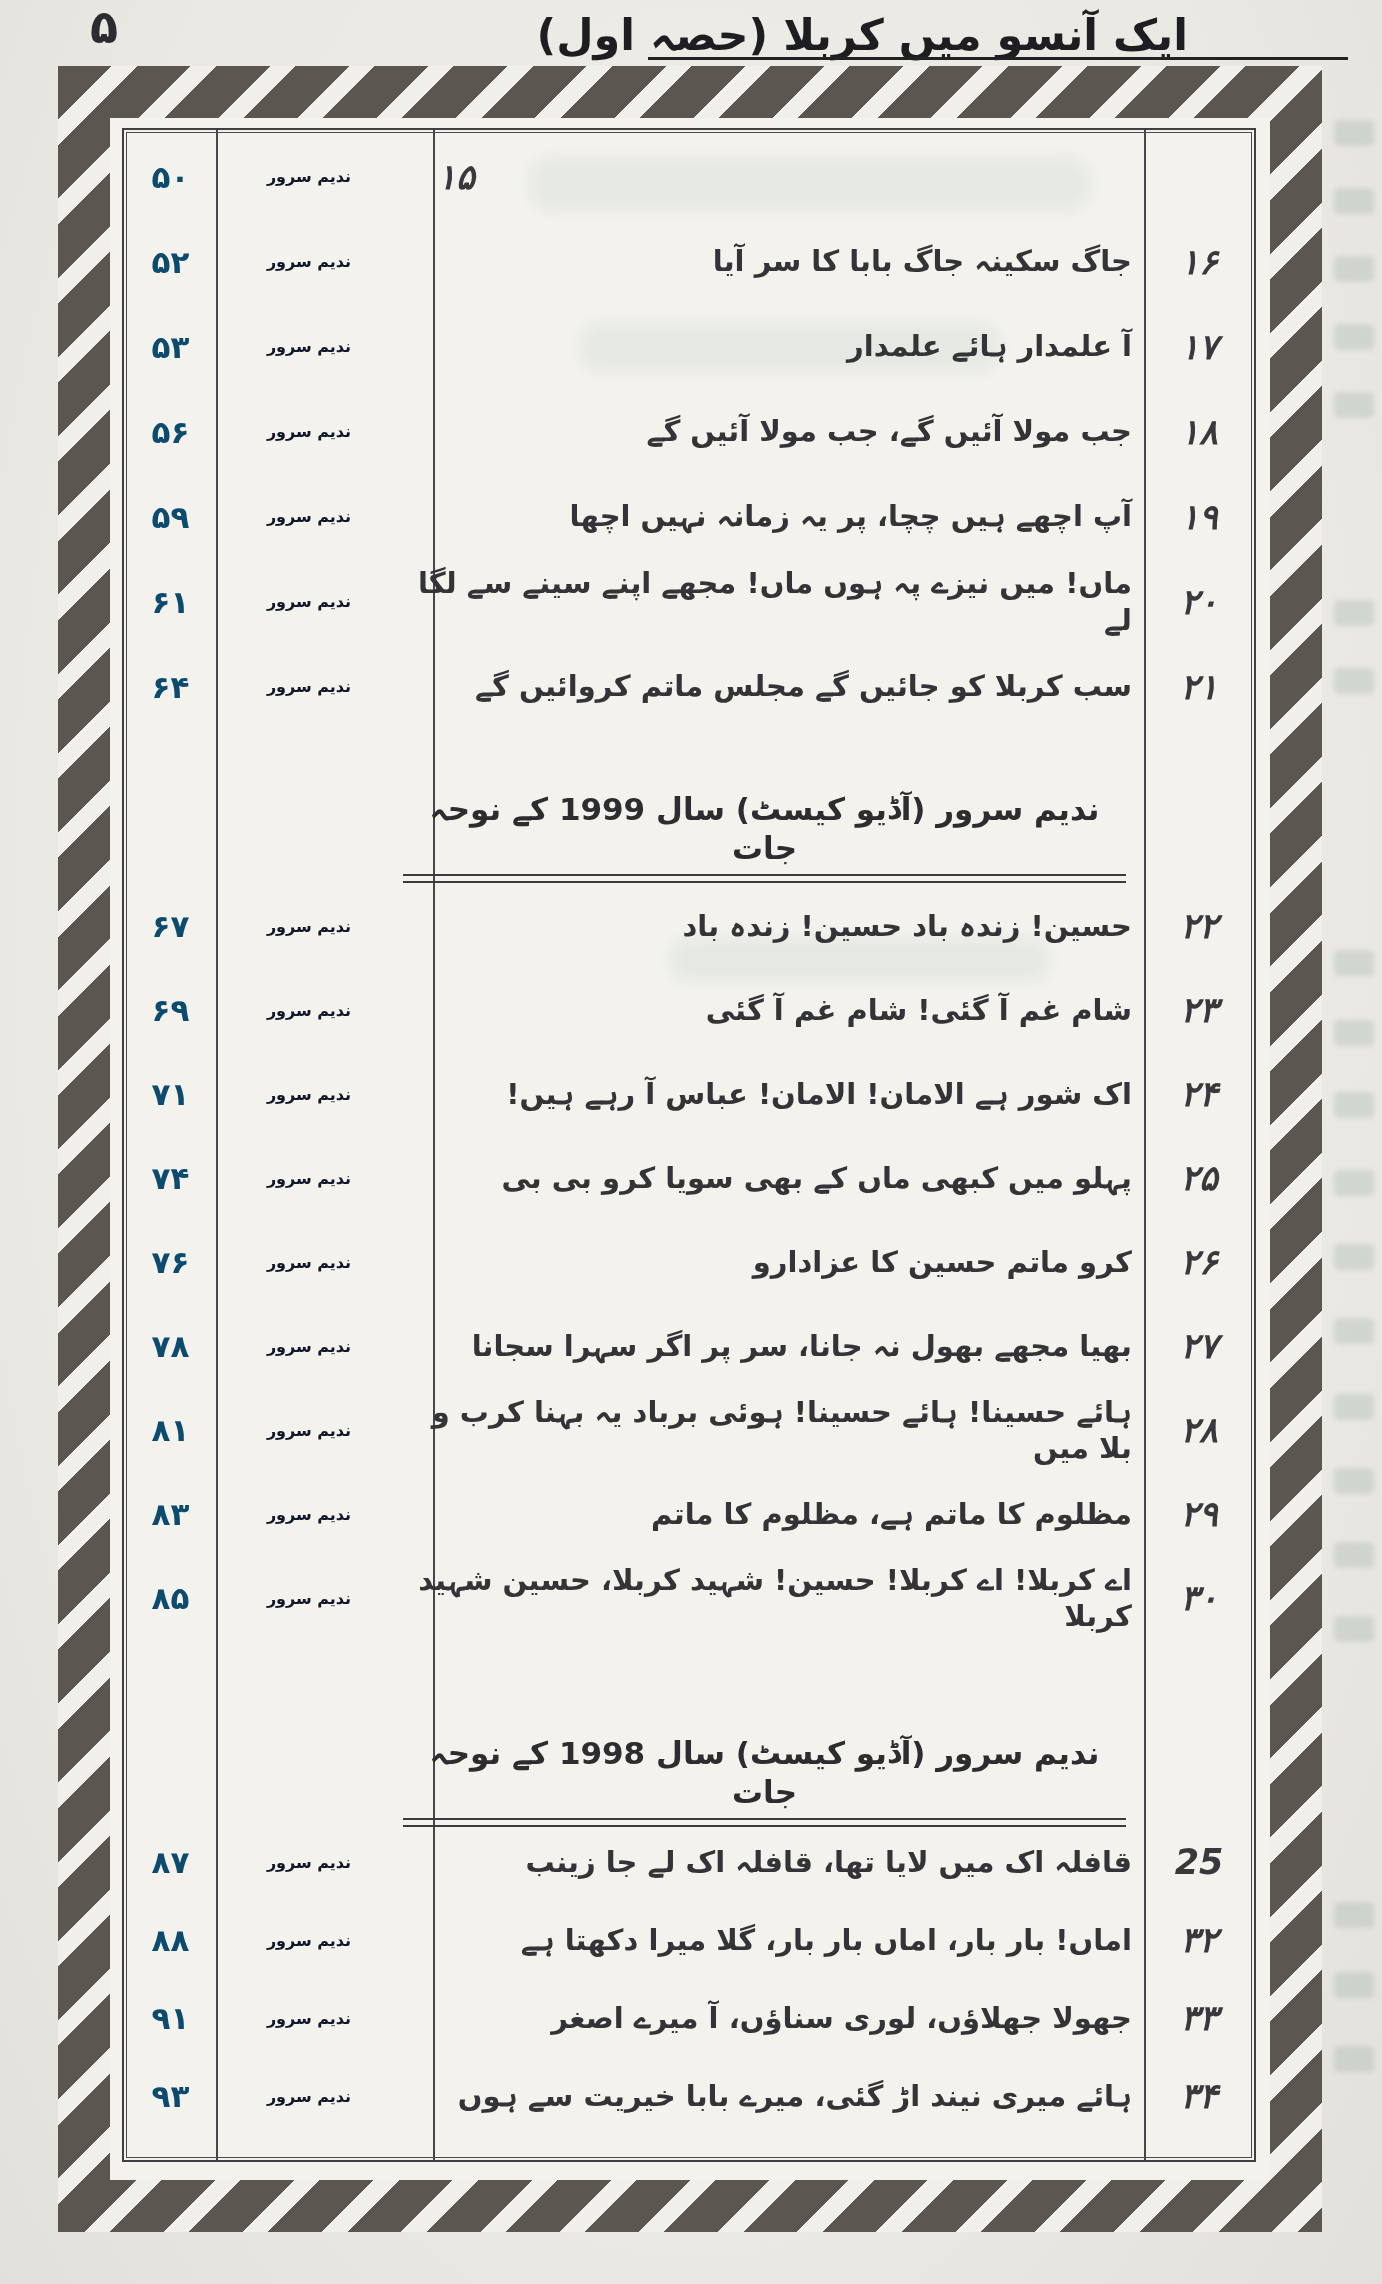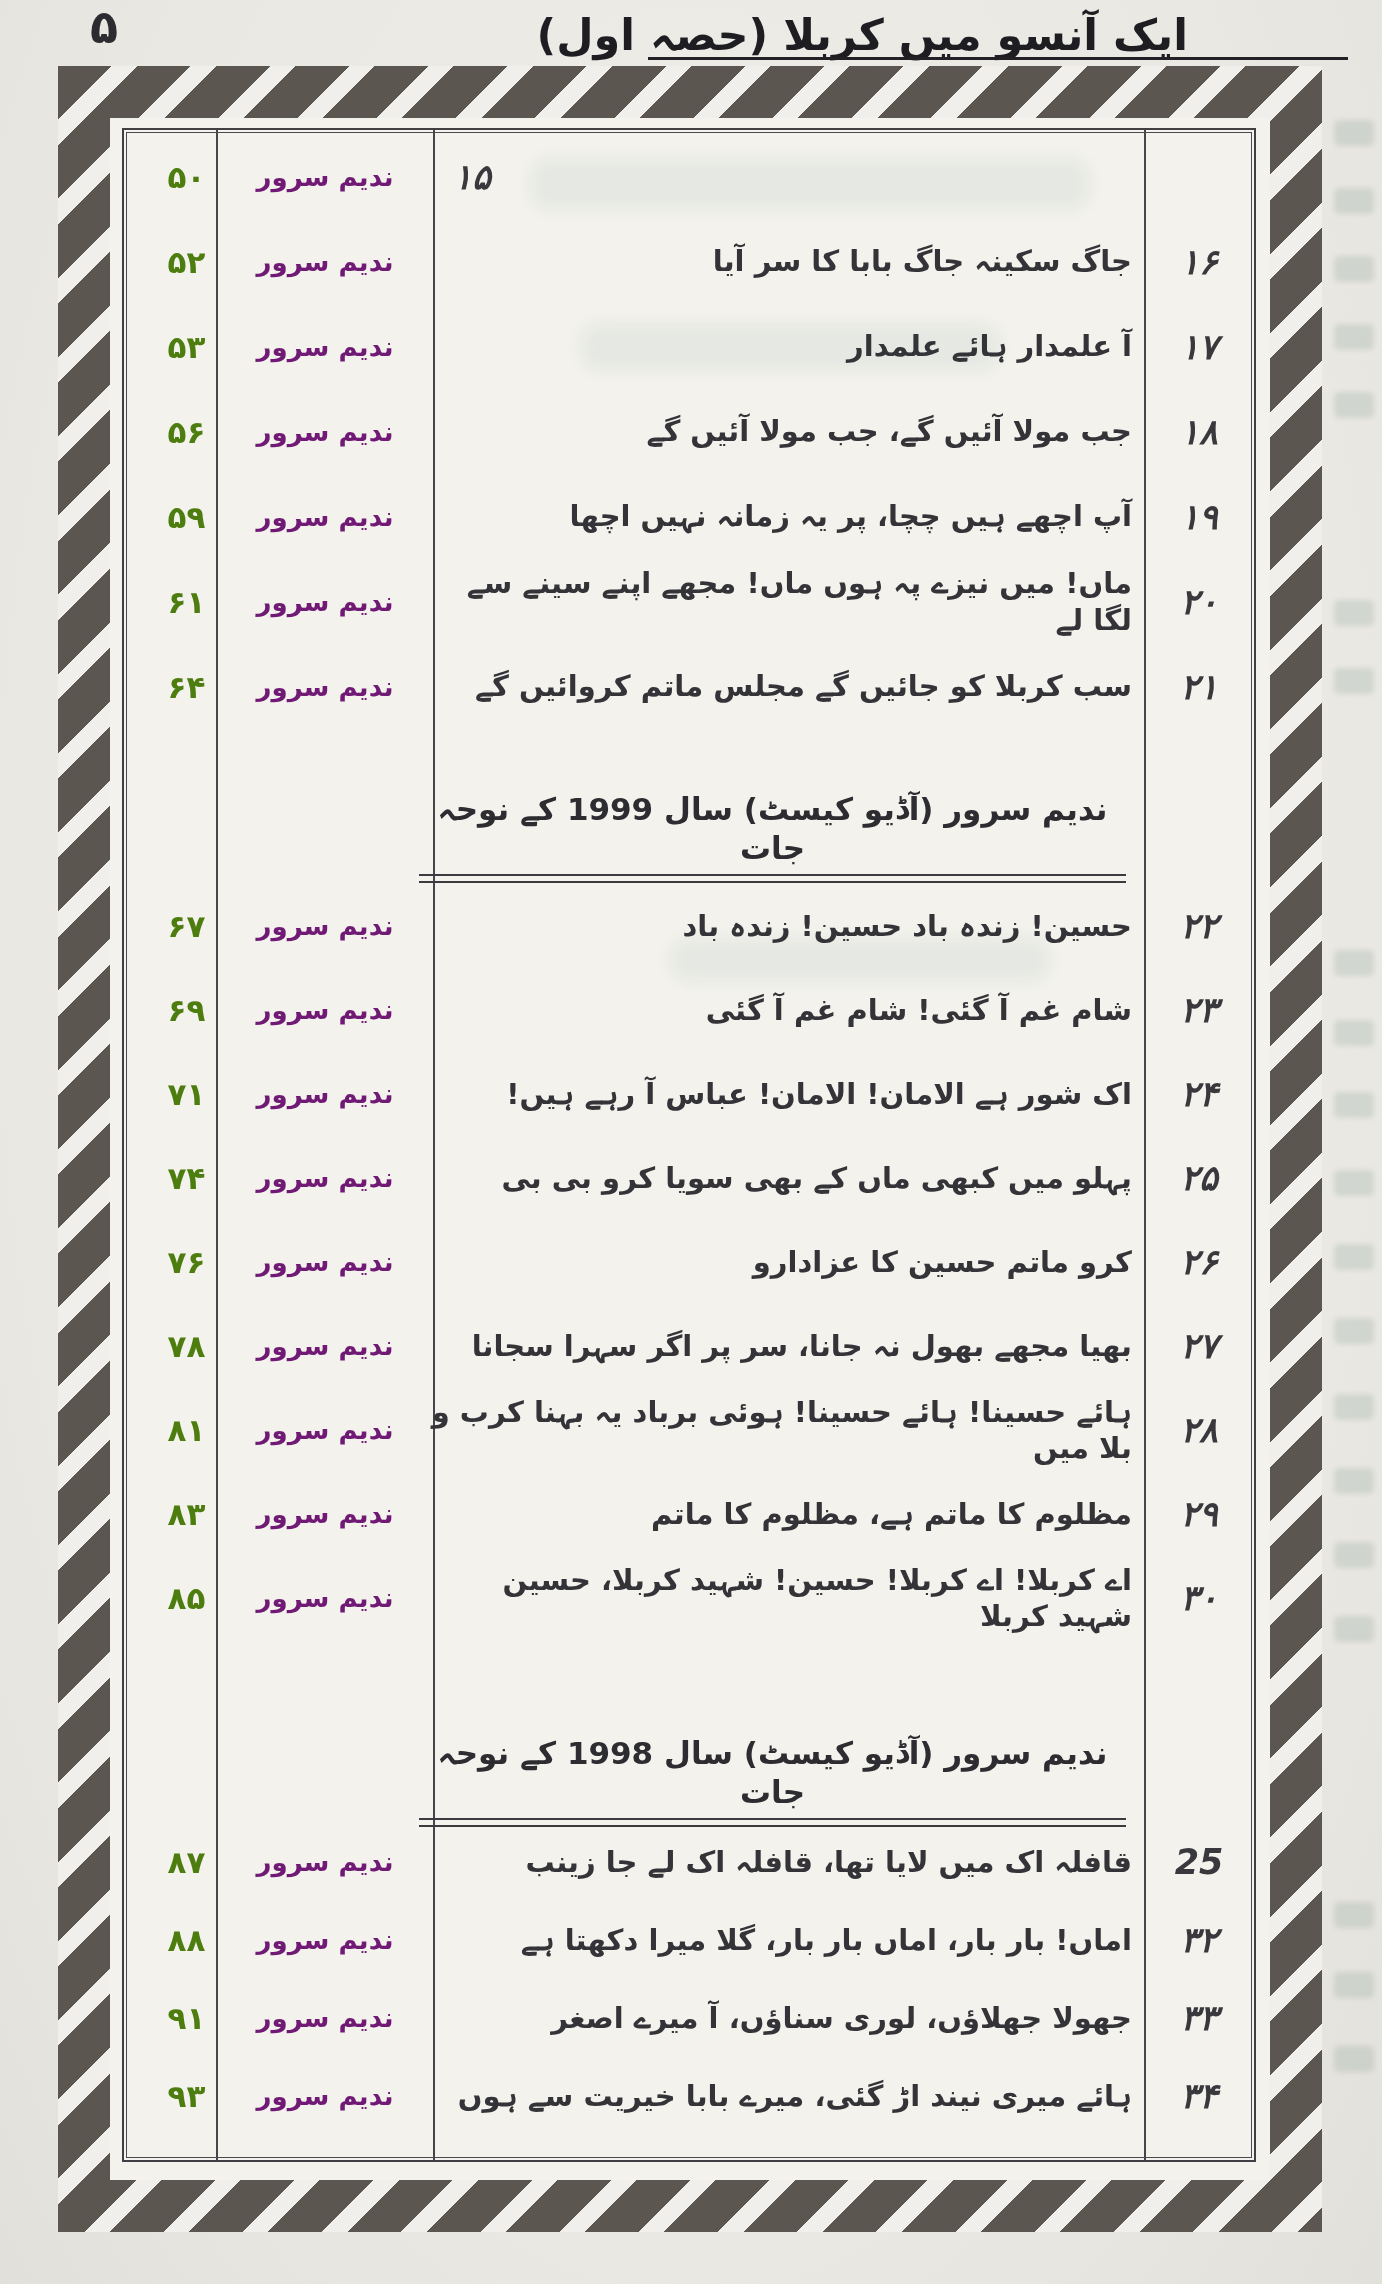--- a/index.html
+++ b/index.html
@@ -62,22 +62,22 @@
   .vline { position:absolute; top:0; bottom:0; width:2px; background:#45454a; }
   .vline.v1 { left:92px; }
   .vline.v2 { left:309px; }
   .vline.v3 { right:108px; }
 
   .rows { position:absolute; inset:0; display:flex; flex-direction:column; }
   .row { display:flex; flex:0 0 auto; }
   .row.entry   { align-items:center; }
   .row.heading { align-items:center; }
   .cell { box-sizing:border-box; }
-  .c-page   { width:93px;  text-align:center; font-size:31px; font-weight:bold; color:#4d7c0f;margin-left:16px; }
-  .c-artist { width:184px; text-align:center; font-size:26px; font-weight:bold; color:#701a75;
+  .c-page   { width:93px;  text-align:center; font-size:31px; font-weight:bold; color:#0c4a6e; }
+  .c-artist { width:184px; text-align:center; font-size:16px; font-weight:bold; color:#0f172a;
               direction:rtl; }
   .c-title  { flex:1; direction:rtl; text-align:right; padding:0 12px 0 8px;
               font-size:29px; font-weight:bold; color:#333338; line-height:1.25; }
   .c-serial { width:110px; text-align:center; font-size:35px; font-weight:bold; color:#38383d;font-style:italic; }
 
   .hwrap { width:100%; padding:0 6px; }
   .htext {
     display:block; text-align:center;
     font-size:31px; font-weight:bold; color:#2c2c31;
     direction:rtl;

